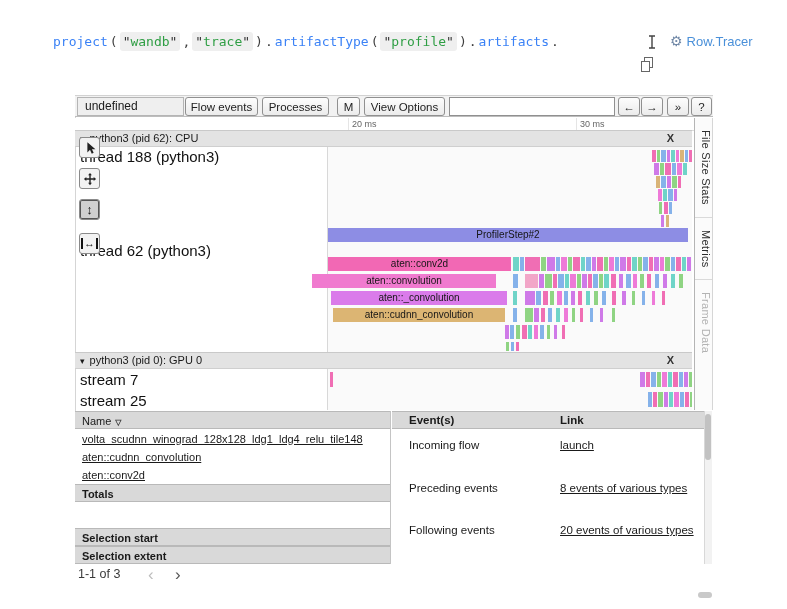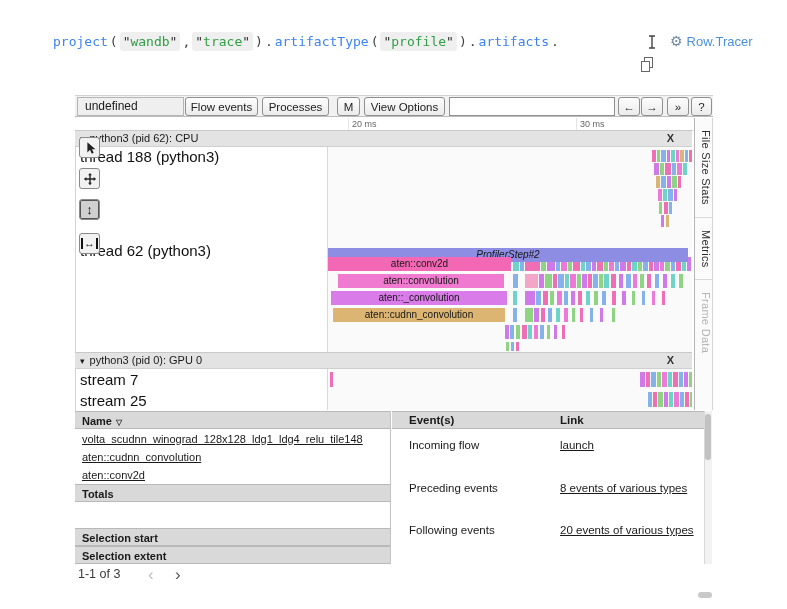--- a/index.html
+++ b/index.html
@@ -50,23 +50,23 @@
                   font-size:11px; line-height:15px; z-index:3; }
   .track-header .tri { margin:0 5px 0 5px; font-size:9px; }
   .track-header .x { position:absolute; right:18px; top:0; font-size:11px; font-weight:600; color:#333; cursor:pointer; }
   #hdr-cpu { top:130px; } #hdr-gpu { top:352px; }
 
   .thread-label { position:absolute; left:80px; font-size:15px; color:#111; z-index:2; white-space:nowrap; }
 
   
   .bar { position:absolute; height:14px; font-size:10px; line-height:14px; text-align:center;
          color:#161616; overflow:hidden; white-space:nowrap; z-index:2; cursor:pointer; }
-  .bar.profiler { left:328px; top:248px; width:360px;font-style:italic; }
+  .bar.profiler { left:328px; top:228px; width:360px; }
   .bar.conv2d   { left:328px; top:257px; width:183px; }
-  .bar.conv     { left:338px; top:274px; width:166px; }
+  .bar.conv     { left:312px; top:274px; width:184px; }
   .bar.uconv    { left:331px; top:291px; width:176px; }
   .bar.cudnn    { left:333px; top:308px; width:172px; }
   .slice { position:absolute; z-index:1; }
 
   
   .pal-btn { position:absolute; left:79px; width:21px; height:21px; background:#f2f2f2;
              border:1px solid #8a8a8a; border-radius:3px; z-index:5; cursor:pointer;
              display:flex; align-items:center; justify-content:center; font-size:13px; color:#111; }
   .pal-btn.sel { background:#d0d0d0; box-shadow:inset 0 0 0 1px #555; }
   .hbars { border-left:2px solid #111; border-right:2px solid #111; line-height:11px; font-size:11px;
@@ -342,21 +342,21 @@
   </button>
 
   <div class="side-tabs">
     <div class="vtab">File Size Stats</div>
     <div class="vtab">Metrics</div>
     <div class="vtab disabled">Frame Data</div>
   </div>
 
   <div class="bt-left">
     <div class="bt-row bt-gray" style="top:0;">
-      <span style="font-weight:bold;">Name</span><span class="sort">▽</span>
+      <span style="font-weight:normal;">Name</span><span class="sort">▽</span>
     </div>
     <div class="bt-row" style="top:19px;">
       <span class="lnk">volta_scudnn_winograd_128x128_ldg1_ldg4_relu_tile148</span>
     </div>
     <div class="bt-row" style="top:37px;">
       <span class="lnk">aten::cudnn_convolution</span>
     </div>
     <div class="bt-row" style="top:55px;">
       <span class="lnk">aten::conv2d</span>
     </div>

